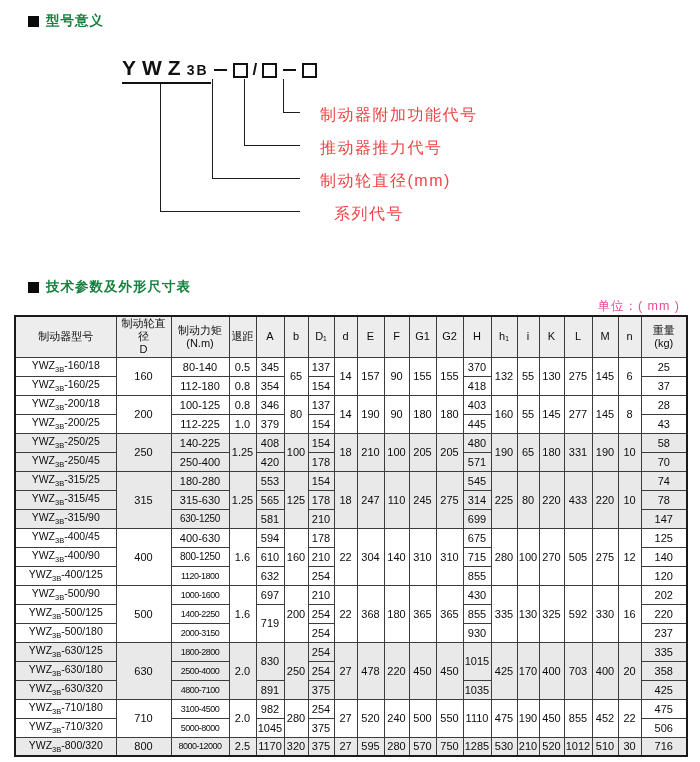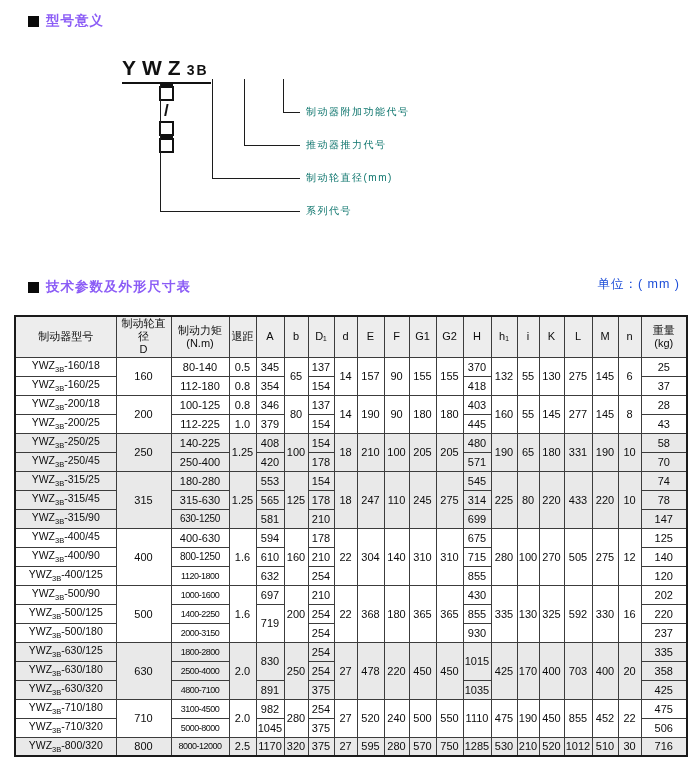--- a/index.html
+++ b/index.html
@@ -3,40 +3,40 @@
 <meta charset="utf-8">
 <style>
   html,body{margin:0;padding:0;}
   body{
     width:700px;height:762px;background:#ffffff;position:relative;
     font-family:"Liberation Sans","DejaVu Sans",sans-serif;color:#111;
     overflow:hidden;
   }
   .section-title{
     position:absolute;display:flex;align-items:center;gap:7px;
-    font-weight:bold;font-size:13.5px;color:#8b5cf6;letter-spacing:1px;
+    font-weight:bold;font-size:13.5px;color:#15803d;letter-spacing:1px;
   }
   .bullet{width:11px;height:11px;background:#0a0a0a;display:inline-block;flex:0 0 auto;}
   #title1{left:28px;top:12px;}
   #title2{left:28px;top:278px;}
-  .unit-note{position:absolute;right:20px;top:276px;font-size:12.5px;color:#1d4ed8;letter-spacing:1px;}
+  .unit-note{position:absolute;right:20px;top:298px;font-size:12.5px;color:#ec4899;letter-spacing:1px;}
 
   
   .diagram{position:absolute;left:0;top:0;width:700px;height:260px;}
-  .code-row{position:absolute;left:122px;top:56px;display:flex;align-items:center;flex-direction:column;}
+  .code-row{position:absolute;left:122px;top:56px;display:flex;align-items:center;}
   .code-text{border-bottom:2px solid #111;padding:0 2px 2px 0;white-space:nowrap;}
   .code-big{font-size:21px;font-weight:bold;letter-spacing:6px;}
   .code-small{font-size:14px;font-weight:bold;letter-spacing:2px;}
   .dash{width:13px;height:2px;background:#111;margin:0 3px;align-self:center;}
   .sq{width:15px;height:15px;border:2px solid #111;box-sizing:border-box;margin:0 3px;background:#fff;}
   .slash{font-size:17px;font-weight:bold;margin:0 2px;}
   .vline,.hline{position:absolute;background:#1c1c1c;}
   .vline{width:1px;}
   .hline{height:1px;}
-  .dg-label{position:absolute;left:306px;font-size:10px;color:#0f766e;letter-spacing:1.5px;white-space:nowrap;}
+  .dg-label{position:absolute;left:320px;font-size:16px;color:#ef4444;letter-spacing:1.5px;white-space:nowrap;}
 
   
   table{
     position:absolute;left:14px;top:315px;width:672px;
     border-collapse:collapse;table-layout:fixed;
     border:2px solid #1a1a1a;
   }
   th,td{
     border:1px solid #3c3c3c;text-align:center;vertical-align:middle;
     padding:0;overflow:hidden;white-space:nowrap;
@@ -75,21 +75,21 @@
   <div class="vline" style="left:244px;top:79px;height:67px;"></div>
   <div class="hline" style="left:244px;top:145px;width:56px;"></div>
   <div class="vline" style="left:212px;top:79px;height:100px;"></div>
   <div class="hline" style="left:212px;top:178px;width:88px;"></div>
   <div class="vline" style="left:160px;top:84px;height:128px;"></div>
   <div class="hline" style="left:160px;top:211px;width:140px;"></div>
 
   <div class="dg-label" style="top:105px;">制动器附加功能代号</div>
   <div class="dg-label" style="top:138px;">推动器推力代号</div>
   <div class="dg-label" style="top:171px;">制动轮直径(mm)</div>
-  <div class="dg-label" style="top:204px;">系列代号</div>
+  <div class="dg-label" style="top:204px;margin-left:14px;">系列代号</div>
 </div>
 
 <div class="section-title" id="title2">
   <span class="bullet"></span>
   <span>技术参数及外形尺寸表</span>
 </div>
 <div class="unit-note">单位：( mm )</div>
 
 <table>
     <colgroup>

